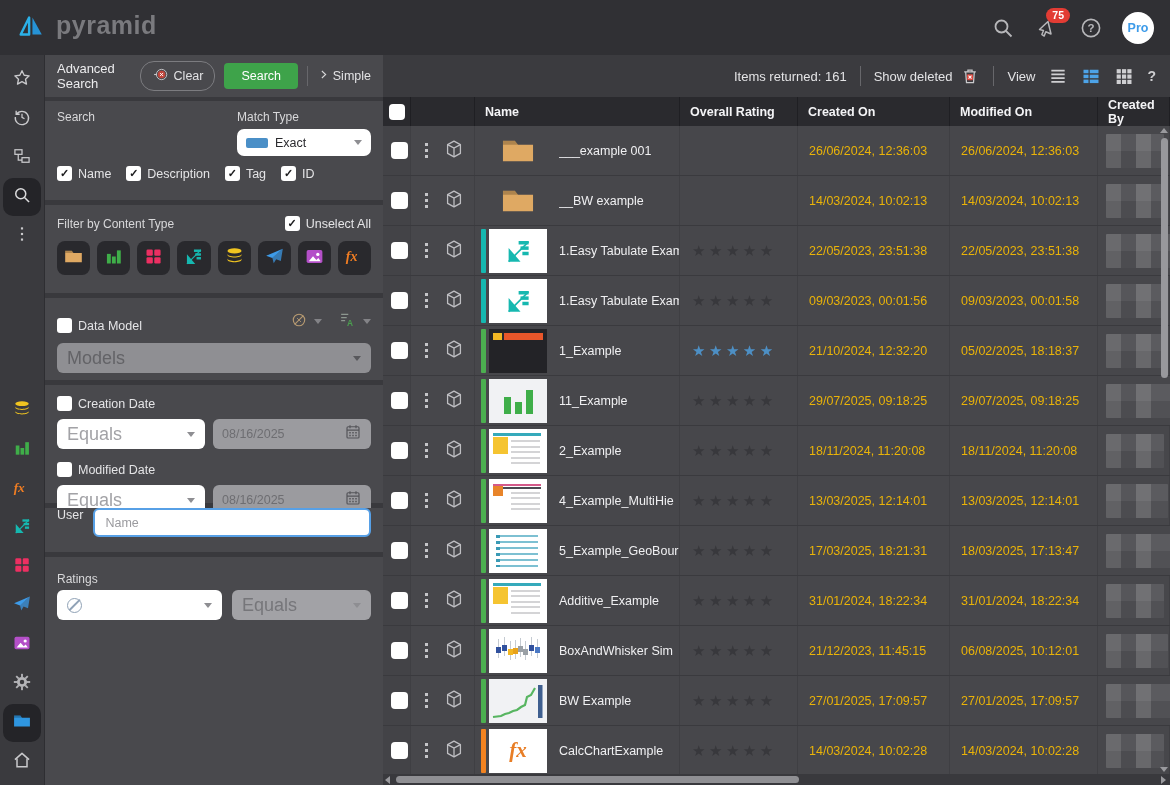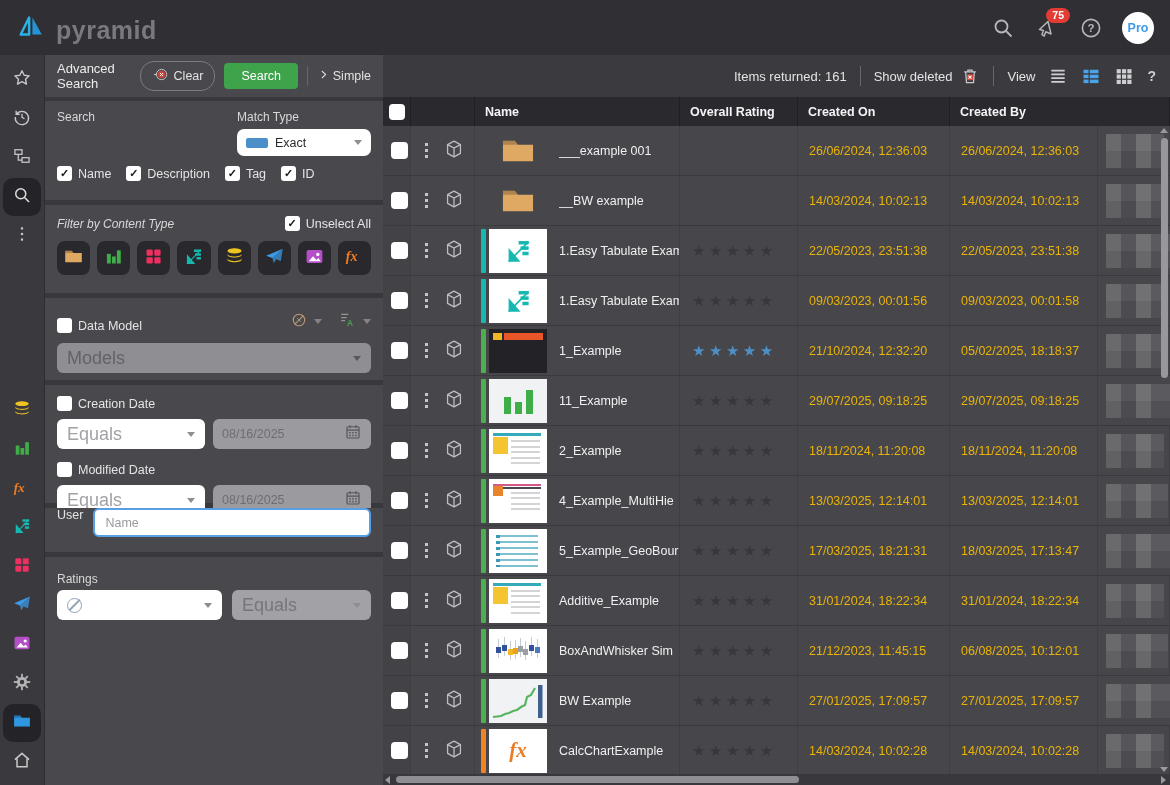--- a/index.html
+++ b/index.html
@@ -3,21 +3,21 @@
 <meta charset="utf-8">
 <style>
   html,body{margin:0;padding:0;background:#222;}
   *{box-sizing:border-box;}
   .app{position:relative;width:1170px;height:785px;background:#39393d;overflow:hidden;
        font-family:"Liberation Sans",sans-serif;box-shadow:inset 0 0 0 1px #5a5a5e;
        -webkit-user-select:none;user-select:none;}
   
   .topbar{position:absolute;left:0;top:0;right:0;height:55px;background:#303034;
           display:flex;align-items:center;justify-content:space-between;padding:0 16px;}
-  .logo{display:flex;align-items:flex-end;gap:10px;}
+  .logo{display:flex;align-items:flex-start;gap:10px;}
   .logo-text{font-size:25px;font-weight:bold;color:#7a7a7e;letter-spacing:.5px;}
   .top-actions{display:flex;align-items:center;gap:18px;justify-content:flex-end;}
   .top-ico{position:relative;display:flex;align-items:center;justify-content:center;width:26px;height:26px;cursor:pointer;}
   .badge{position:absolute;top:-7px;right:-10px;background:#e23c34;color:#fff;font-size:10.5px;
          font-weight:bold;border-radius:9px;padding:1.5px 6px;}
   .avatar{width:32px;height:32px;border-radius:50%;background:#fff;display:flex;align-items:center;
           justify-content:center;color:#3d9be9;font-weight:bold;font-size:12.5px;cursor:pointer;}
   
   .rail{position:absolute;left:0;top:55px;bottom:0;width:45px;background:#3a3a3e;
         display:flex;flex-direction:column;align-items:center;padding:6px 0 4px;border-right:1px solid #2e2e32;}
@@ -372,21 +372,21 @@
           </span>
           <span class="chk">
             <span class="box">✓</span>
             <span class="cl">ID</span>
           </span>
         </div>
     </div>
 
     <div class="section s2">
       <div class="hd">
-        <span class="lab" style="margin:0;font-style:italic;">Filter by Content Type</span>
+        <span class="lab" style="margin:0;">Filter by Content Type</span>
         <span class="chk">
           <span class="box">✓</span>
           <span class="cl">Unselect All</span>
         </span>
       </div>
       <div class="type-row">
           <span class="type-btn">
             <span><svg width="21" height="21" viewBox="0 0 24 24">
                 <path d="M2.5 5.5h7.5l2 2.5h9.5v10.5h-19z" fill="#dfa963"></path>
                 <path d="M2.5 5.5h7.5l2 2.5h-9.5z" fill="#000" opacity=".22"></path>
@@ -606,20 +606,21 @@
     </div>
 
     <div class="thead">
       <div class="hc w-check">
           <span class="cb small"></span>
         </div>
       <div class="hc w-act"></div>
       <div class="hc w-name">Name</div>
       <div class="hc w-rate">Overall Rating</div>
       <div class="hc w-cre">Created On</div>
+      <div class="hc w-mod">Modified On</div>
       <div class="hc w-by">Created By</div>
     </div>
 
     <div class="tbody">
         <div class="trow">
           <div class="tc w-check">
             <span class="cb" style="margin-left:5px"></span>
           </div>
           <div class="tc w-act">
             <span class="actwrap">

